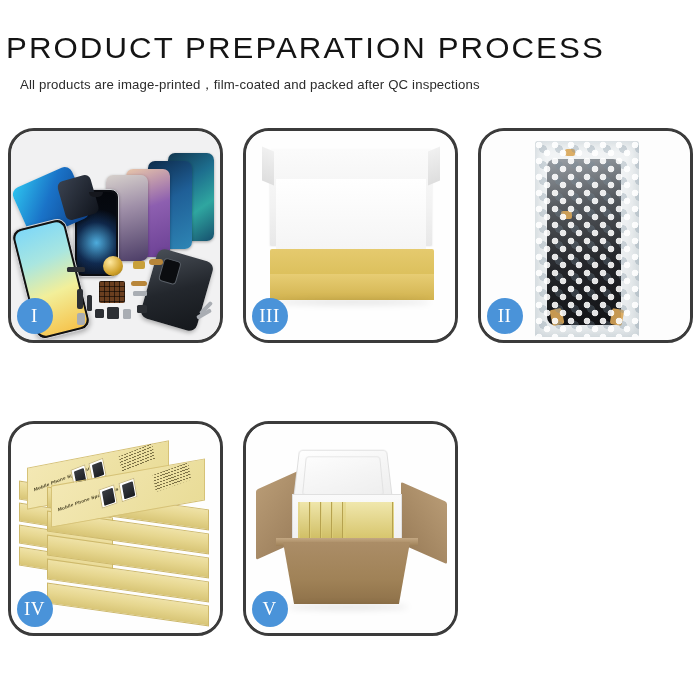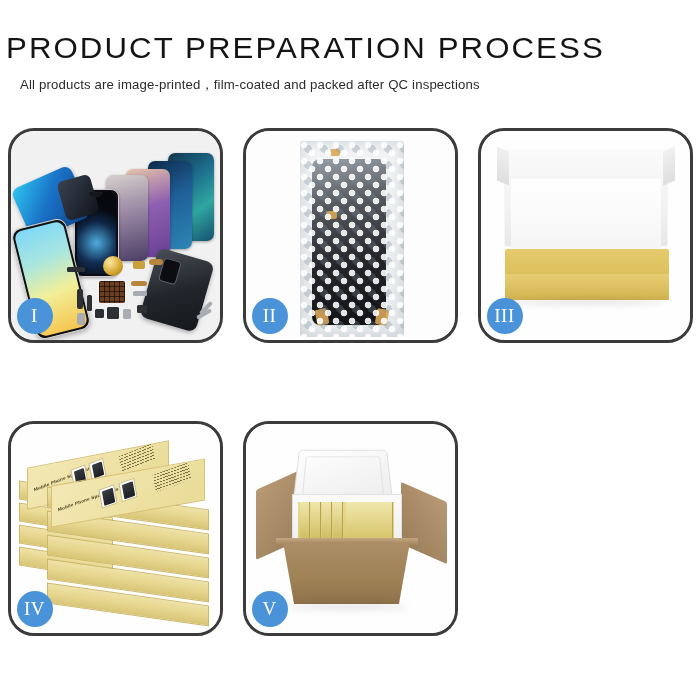--- a/index.html
+++ b/index.html
@@ -418,45 +418,45 @@
       <span class="pt silver" style="left:66px; top:182px; width:8px; height:12px; border-radius:2px;"></span>
       <span class="pt" style="left:126px; top:174px; width:10px; height:8px;"></span>
       <span class="pt silver" style="right:8px; bottom:24px; width:16px; height:4px; transform:rotate(-30deg);"></span>
       <span class="pt silver" style="right:6px; bottom:30px; width:16px; height:4px; transform:rotate(-46deg);"></span>
     </div>
     <div class="badge">I</div>
   </div>
 
   <div class="panel">
     <div class="panel-stage">
+      <div class="p3-bg"></div>
+      <div class="p3-flap"></div>
+      <div class="p3-inner"></div>
+      <div class="p3-bubble"></div>
+      <div class="p3-box"></div>
+      <div class="p3-box-front"></div>
+      <div class="p3-box-shadow"></div>
+    </div>
+    <div class="badge">III</div>
+  </div>
+
+  <div class="panel">
+    <div class="panel-stage">
       <div class="p2-bg"></div>
       <div class="p2-wrap">
         <div class="p2-screen"></div>
         <span class="p2-tape" style="left:30px; top:8px; width:10px; height:7px;"></span>
         <span class="p2-tape" style="left:26px; top:70px; width:11px; height:8px;"></span>
         <span class="p2-tape" style="left:16px; bottom:12px; width:12px; height:16px; transform:rotate(-12deg);"></span>
         <span class="p2-tape" style="right:16px; bottom:12px; width:12px; height:16px; transform:rotate(10deg);"></span>
         <div class="p2-bubbles2"></div>
         <div class="p2-bubbles"></div>
       </div>
     </div>
     <div class="badge">II</div>
-  </div>
-
-  <div class="panel">
-    <div class="panel-stage">
-      <div class="p3-bg"></div>
-      <div class="p3-flap"></div>
-      <div class="p3-inner"></div>
-      <div class="p3-bubble"></div>
-      <div class="p3-box"></div>
-      <div class="p3-box-front"></div>
-      <div class="p3-box-shadow"></div>
-    </div>
-    <div class="badge">III</div>
   </div>
 
   <div class="panel">
     <div class="panel-stage">
       <div class="p4-bg"></div>
       <div class="p4-stack">
 
         <div class="slab" style="left:0px;  top:48px;  width:92px; height:17px; transform:skewY(9deg);"></div>
         <div class="slab" style="left:0px;  top:70px;  width:92px; height:17px; transform:skewY(9deg);"></div>
         <div class="slab" style="left:0px;  top:92px;  width:92px; height:17px; transform:skewY(9deg);"></div>

